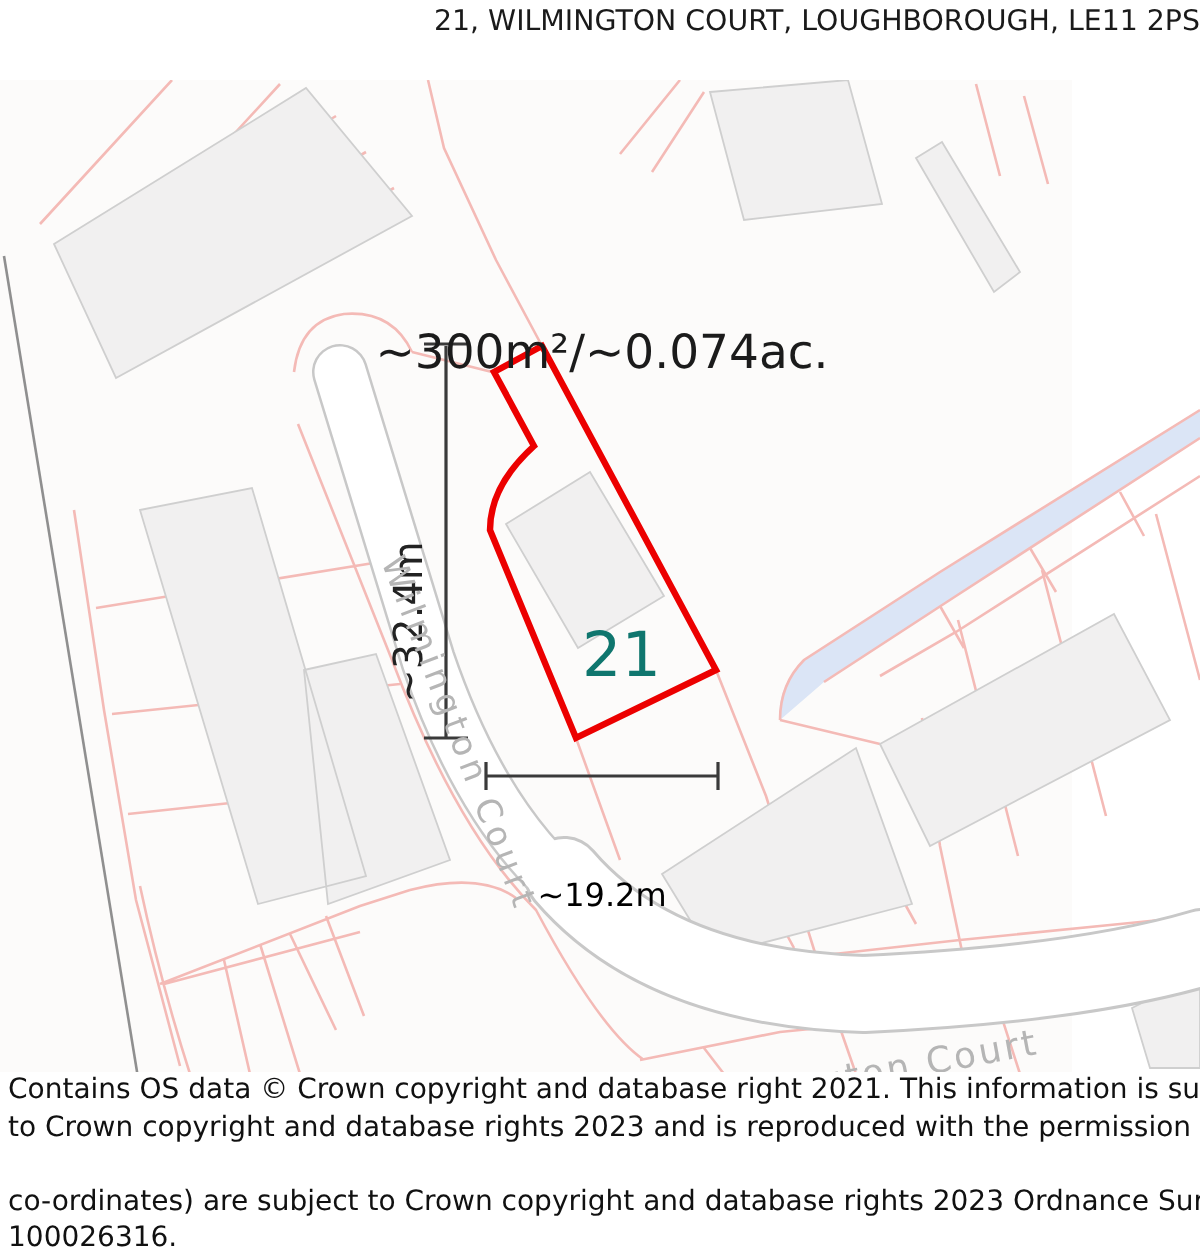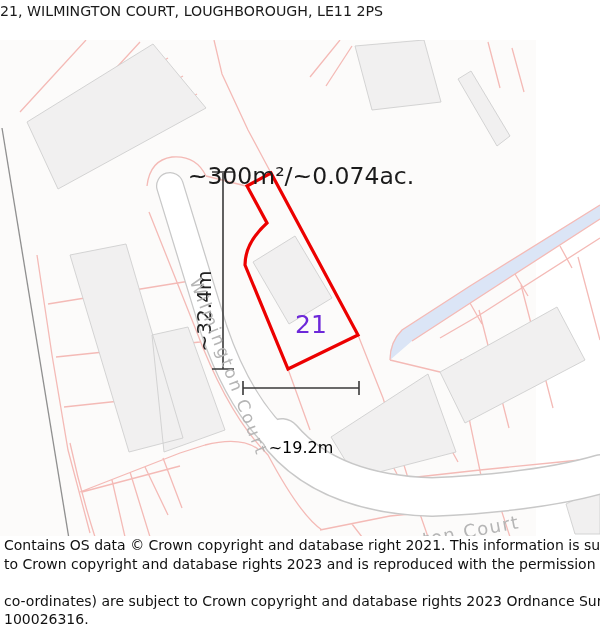--- a/index.html
+++ b/index.html
@@ -1,36 +1,36 @@
 <!DOCTYPE html>
 <html style="--property-outline: #ec0000; --parcel-line: #f4bab6; --building-fill: #f1f0f0; --building-stroke: #cfcfcf; --road-casing: #c8c8c8; --water-fill: #dbe5f6; --dimension-line: #3a3a3a; --street-label: #b5b5b5;"><head>
 <meta charset="utf-8">
 <style>
   html,body{margin:0;padding:0;background:#fff;}
   #page{position:relative;width:600px;height:625px;overflow:hidden;background:#fff;
         font-family:"DejaVu Sans","Liberation Sans",sans-serif;}
   
-  .hline{position:absolute;left:0;width:600px;text-align:left;color:#1a1a1a;}
+  .hline{position:absolute;left:0;width:600px;text-align:right;color:#1a1a1a;}
   #hdr-title{top:3px;font-size:14.2px;}
   #hdr-sub{top:21px;font-size:14.2px;}
   
   #map{position:absolute;left:0;top:40px;width:536px;height:497px;background:#fcfbfa;}
   #map svg{position:absolute;left:0;top:0;}
   .parcel{fill:none;stroke:var(--parcel-line);stroke-width:1.3;}
   .bldg{fill:var(--building-fill);stroke:var(--building-stroke);stroke-width:0.9;}
   .water{fill:var(--water-fill);}
   .boundary-dark{fill:none;stroke:#8f8f8f;stroke-width:1.3;}
   .road-casing{fill:none;stroke:var(--road-casing);stroke-linecap:round;}
   .road-fill{fill:none;stroke:#ffffff;stroke-linecap:round;}
   .plot-outline{fill:none;stroke:var(--property-outline);stroke-width:3.2;stroke-linejoin:miter;}
   .dim{fill:none;stroke:var(--dimension-line);stroke-width:1.6;}
   
   .maplabel{position:absolute;color:#1b1b1b;}
   #area-label{left:180px;top:122px;width:242px;text-align:center;font-size:23.5px;}
-  #plot-number{left:291px;top:270px;width:40px;text-align:center;font-size:25px;color:#6d28d9;}
+  #plot-number{left:291px;top:270px;width:40px;text-align:left;font-size:31px;color:#0f766e;}
   #dim-h-label{left:251px;top:398px;width:100px;text-align:center;font-size:16px;color:#000000;}
   #dim-v-label{left:154px;top:259px;width:100px;text-align:center;font-size:20px;color:#222;
                transform:rotate(-90deg);}
   .street{position:absolute;white-space:nowrap;color:var(--street-label);}
   #street-diag{left:229px;top:327px;font-size:17px;letter-spacing:2.5px;
                transform:translate(-50%,-50%) rotate(69deg);}
   #street-bottom{left:430px;top:498px;font-size:18px;letter-spacing:1.5px;
                transform:translate(-50%,-50%) rotate(-10.5deg);}
   
   #footer{position:absolute;left:0;top:536px;width:600px;height:89px;background:#fff;}

